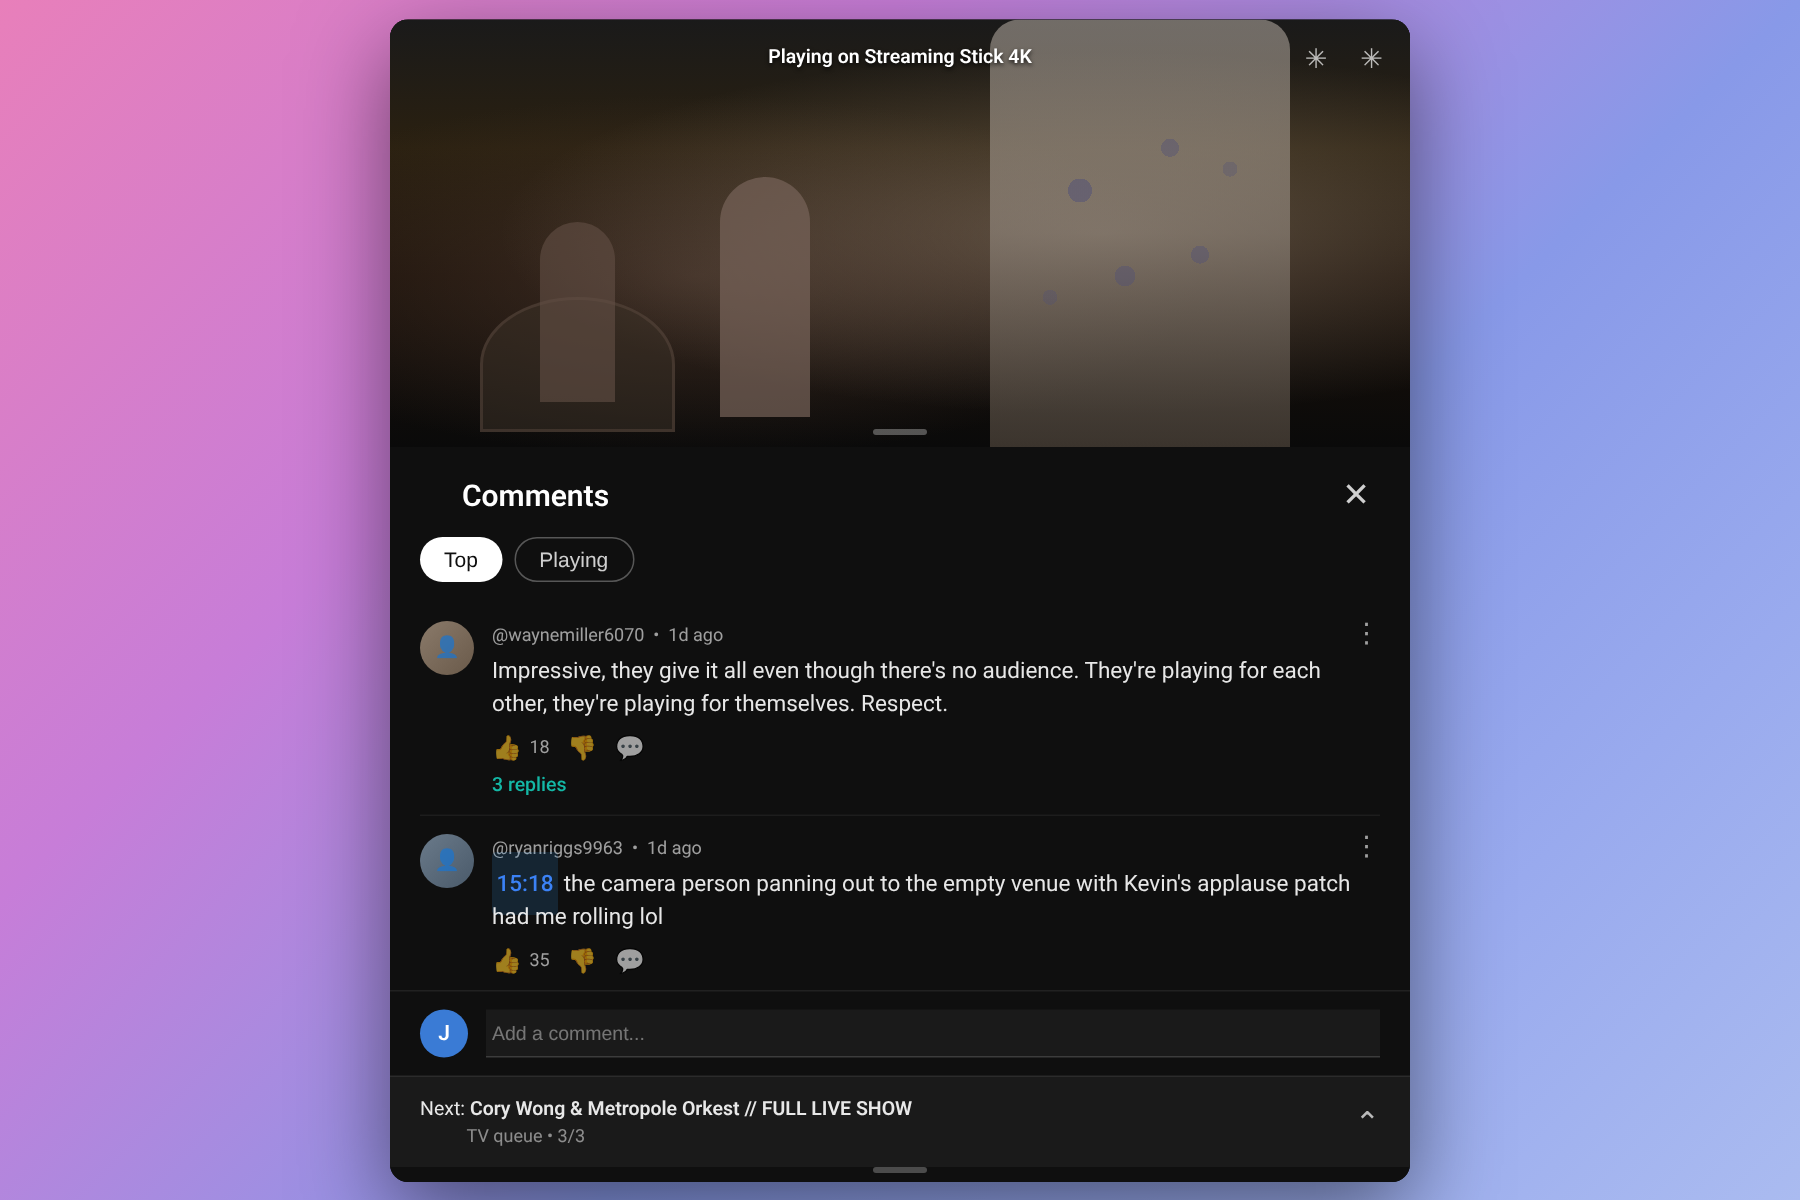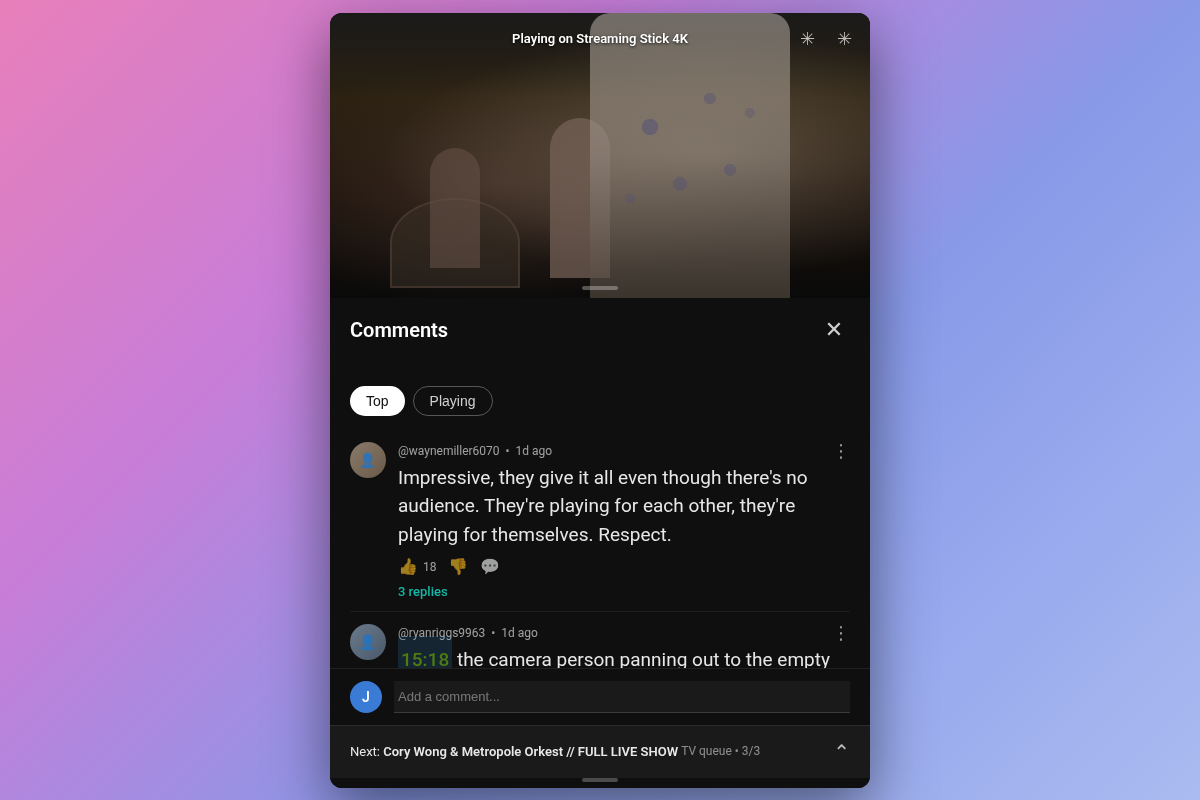--- a/index.html
+++ b/index.html
@@ -9,21 +9,21 @@
       height: 800px;
       background: linear-gradient(135deg, #e87fba 0%, #c77dd8 30%, #8899e8 60%, #99aaee 80%, #aabbf0 100%);
       display: flex;
       align-items: center;
       justify-content: center;
       font-family: 'Roboto', Arial, sans-serif;
       overflow: hidden;
     }
 
     .player-container {
-      width: 540px;
+      width: 680px;
       height: 775px;
       background: #0f0f0f;
       border-radius: 12px;
       overflow: hidden;
       display: flex;
       flex-direction: column;
       box-shadow: 0 20px 60px rgba(0,0,0,0.5);
     }
 
     
@@ -150,20 +150,21 @@
       flex-direction: column;
       overflow: hidden;
     }
 
     .comments-header {
       display: flex;
       align-items: center;
       justify-content: space-between;
       padding: 16px 20px 12px 20px;
       flex-shrink: 0;
+      margin-left: 28px;
     }
 
     .comments-title {
       color: white;
       font-size: 20px;
       font-weight: 600;
     }
 
     .close-btn {
       width: 32px;
@@ -176,21 +177,20 @@
       cursor: pointer;
       border-radius: 50%;
     }
 
     
     .sort-tabs {
       display: flex;
       gap: 8px;
       padding: 0 4px 14px 20px;
       flex-shrink: 0;
-      margin-top: 28px;
     }
 
     .sort-tab {
       padding: 6px 16px;
       border-radius: 20px;
       font-size: 14px;
       font-weight: 500;
       cursor: pointer;
     }
 
@@ -284,27 +284,27 @@
 
     .comment-more-btn {
       color: rgba(255,255,255,0.6);
       font-size: 18px;
       cursor: pointer;
       line-height: 1;
     }
 
     .comment-text {
       color: rgba(255,255,255,0.9);
-      font-size: 19px;
+      font-size: 15px;
       line-height: 1.5;
       margin-bottom: 8px;
     }
 
     .timestamp-link {
-      color: #4d7c0f;
+      color: #3b82f6;
       font-weight: 500;
       background: rgba(62, 166, 255, 0.15);
       padding: 12px 3px;
       border-radius: 3px;
     }
 
     .comment-actions {
       display: flex;
       align-items: center;
       gap: 12px;
@@ -377,36 +377,37 @@
       align-items: center;
       justify-content: space-between;
       padding: 14px 20px;
       background: #1a1a1a;
       border-top: 1px solid rgba(255,255,255,0.08);
       flex-shrink: 0;
     }
 
     .next-video-info {
       display: flex;
-      flex-direction: row;
+      flex-direction: column;
       gap: 3px;
     }
 
     .next-label {
       font-size: 13px;
       color: rgba(255,255,255,0.9);
     }
 
     .next-title {
       font-weight: 600;
     }
 
     .next-queue {
       font-size: 12px;
       color: rgba(255,255,255,0.5);
+      margin-left: 31px;
     }
 
     .chevron-up {
       color: rgba(255,255,255,0.7);
       font-size: 20px;
       cursor: pointer;
     }
 
     .bottom-handle {
       width: 36px;

